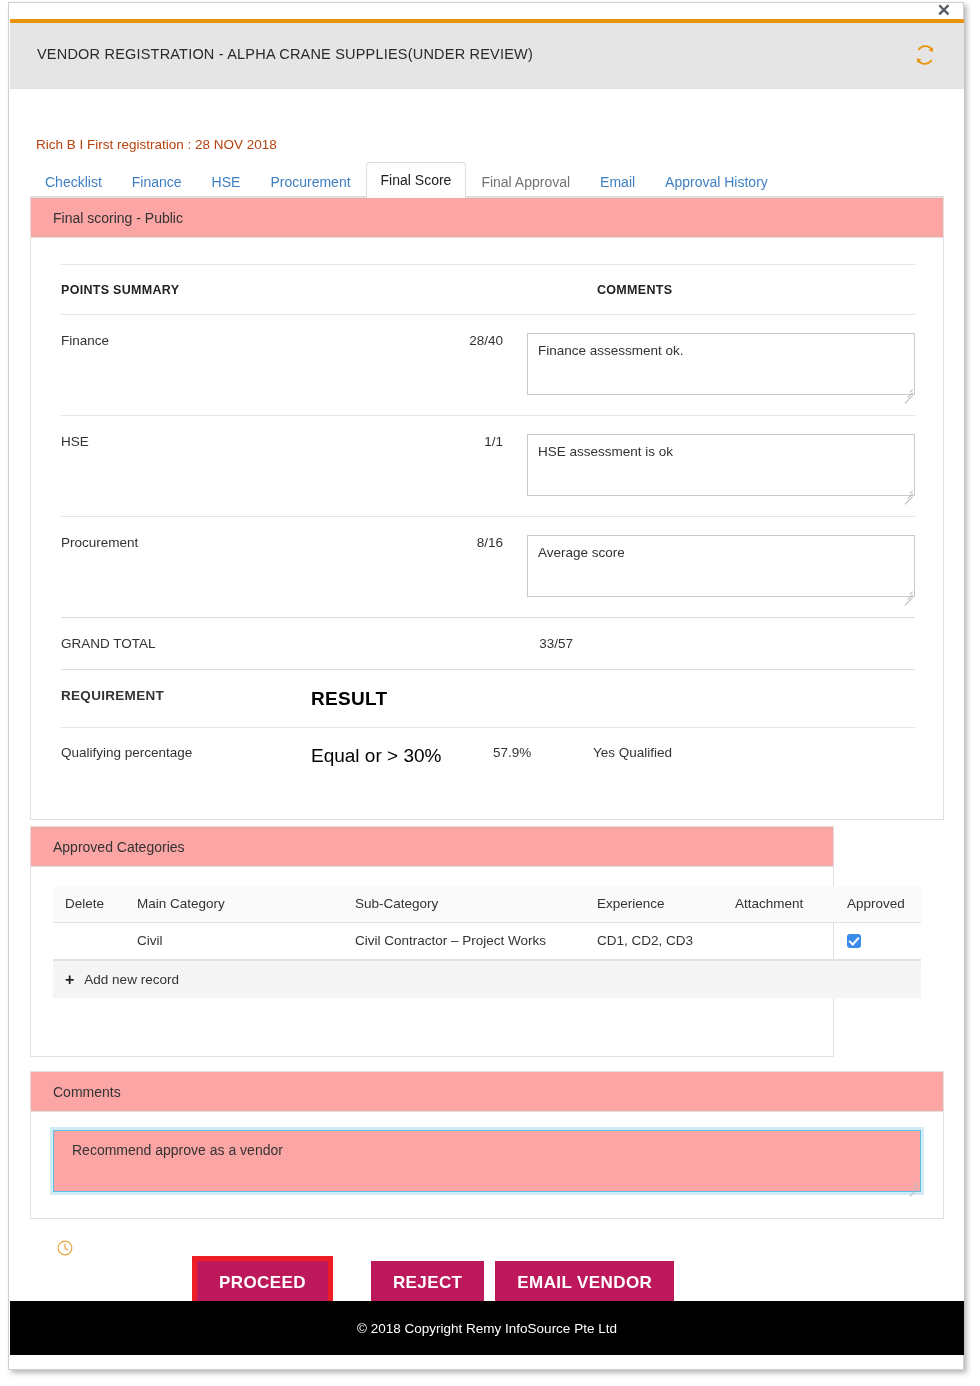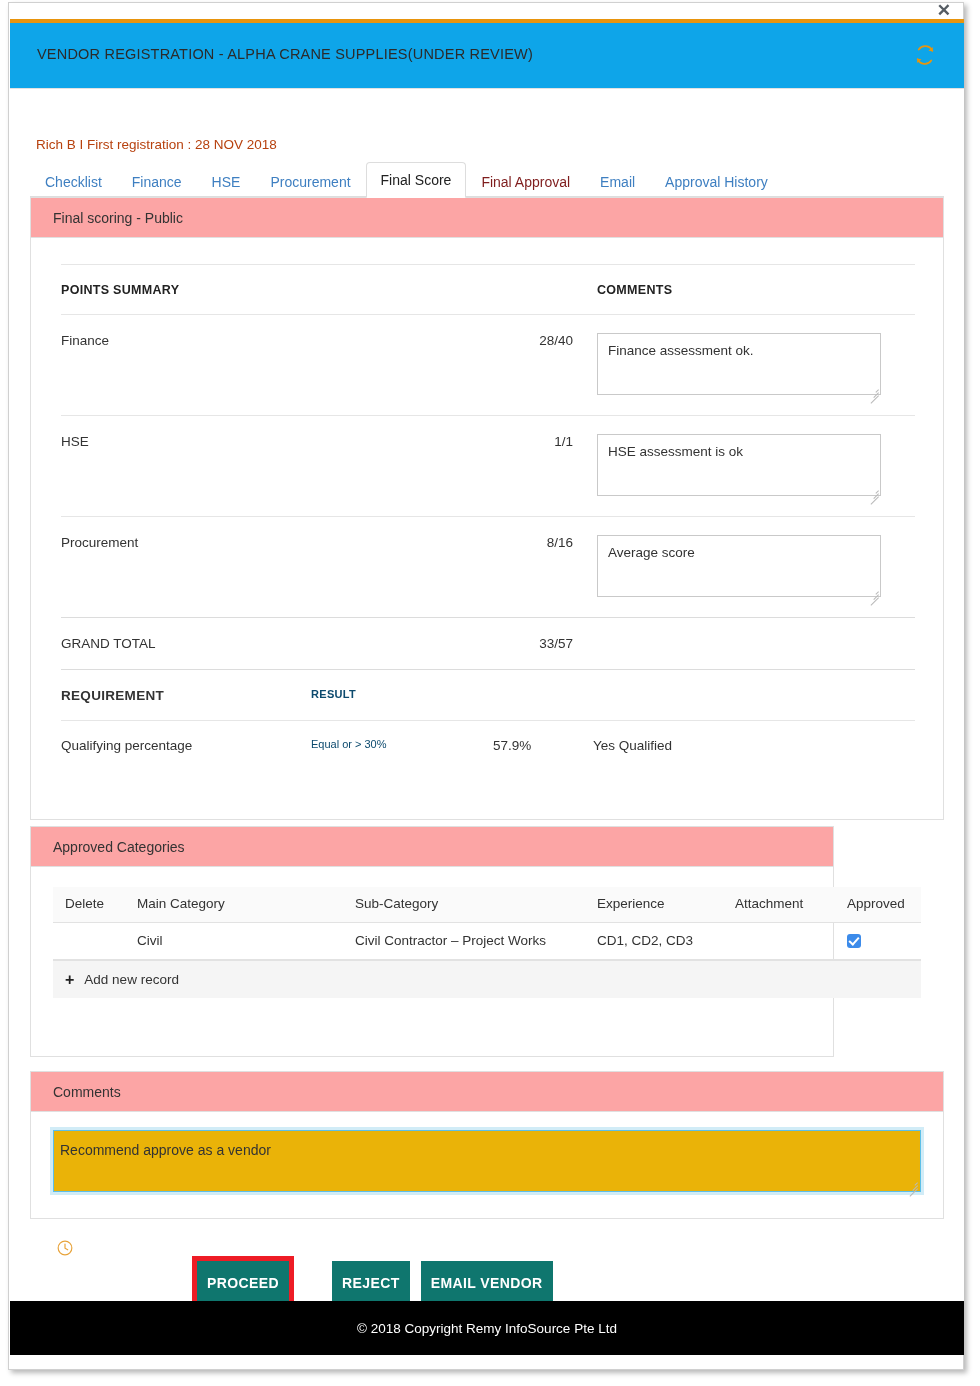--- a/index.html
+++ b/index.html
@@ -47,21 +47,21 @@
     left: 1px; top: 16px;
     width: 954px; height: 4px;
     background: #e8940c;
   }
 
   
   .title-bar {
     position: absolute;
     left: 1px; top: 20px;
     width: 954px; height: 66px;
-    background: #0ea5e9;
+    background: #e5e5e5;
     border-bottom: 1px solid #e2e2e2;
   }
   .title-text {
     position: absolute;
     left: 27px; top: 23px;
     font-size: 14.5px;
     color: #2b2b2b;
     letter-spacing: 0.2px;
   }
   .refresh-icon {
@@ -112,21 +112,21 @@
     color: #212121;
     background: #ffffff;
     border: 1px solid #dddddd;
     border-bottom: 1px solid #ffffff;
     border-radius: 4px 4px 0 0;
     z-index: 3;
     padding-top: 10px;
     padding-bottom: 10px;
   }
   .tab.disabled {
-    color: #7f1d1d;
+    color: #737373;
     cursor: default;
   }
   .tabs-rule {
     position: absolute;
     left: 20px; top: 107px;
     width: 914px;
     height: 1px;
     background: #dddddd;
   }
 
@@ -180,21 +180,21 @@
     flex: 1;
   }
   .hdr {
     font-size: 12.5px;
     font-weight: bold;
     color: #222222;
     letter-spacing: 0.3px;
   }
 
   textarea.cmt {
-    width: 284px;
+    width: 388px;
     height: 62px;
     resize: none;
     border: 1px solid #c9c9c9;
     font-family: "Liberation Sans", sans-serif;
     font-size: 13.5px;
     color: #333333;
     padding: 9px 10px;
     background: #ffffff;
     outline: none;
     overflow: hidden;
@@ -210,21 +210,21 @@
     position: absolute;
     right: 0;
     height: 1px;
     background: #b9b9b9;
     transform-origin: right bottom;
     transform: rotate(-45deg);
   }
 
   
   .rq-col1 { width: 250px; font-size: 13.5px; color: #333; }
-  .rq-col2 { width: 182px; font-size: 11px; color: #0c4a6e; }
+  .rq-col2 { width: 182px; font-size: 19px; color: #000000; }
   .rq-col3 { width: 100px; font-size: 13.5px; color: #333; }
   .rq-col4 { font-size: 13.5px; color: #333; }
 
   
   .cat-table {
     margin: 20px 22px 0 22px;
     width: 868px;
     border-collapse: collapse;
     font-size: 13.5px;
     color: #333333;
@@ -297,47 +297,47 @@
   }
   textarea.big-comment {
     width: 868px;
     height: 62px;
     resize: none;
     border: 1px solid #5dbfe8;
     box-shadow: 0 0 0 3px rgba(124, 201, 232, 0.35);
     font-family: "Liberation Sans", sans-serif;
     font-size: 14px;
     color: #333333;
-    padding: 11px 6px;
+    padding: 11px 18px;
     outline: none;
     overflow: hidden;
-    background: #eab308;
+    background: #fca5a5;
   }
 
   
   .clock-icon {
     position: absolute;
     left: 46px; top: 1150px;
     width: 18px; height: 18px;
   }
   .actions {
     position: absolute;
     left: 182px; top: 1172px;
     display: flex;
     align-items: center;
   }
   .btn {
-    background: #0f766e;
+    background: #be185d;
     color: #ffffff;
-    font-size: 14px;
+    font-size: 17px;
     font-weight: bold;
     letter-spacing: 0.4px;
     border: none;
     height: 44px;
-    padding: 0 10px;
+    padding: 0 22px;
     cursor: pointer;
     font-family: "Liberation Sans", sans-serif;
     line-height: 44px;
     text-align: center;
   }
   .btn.highlight {
     outline: 5px solid #ee1c25;
     outline-offset: 0px;
     margin-right: 43px;
     margin-left: 5px;

